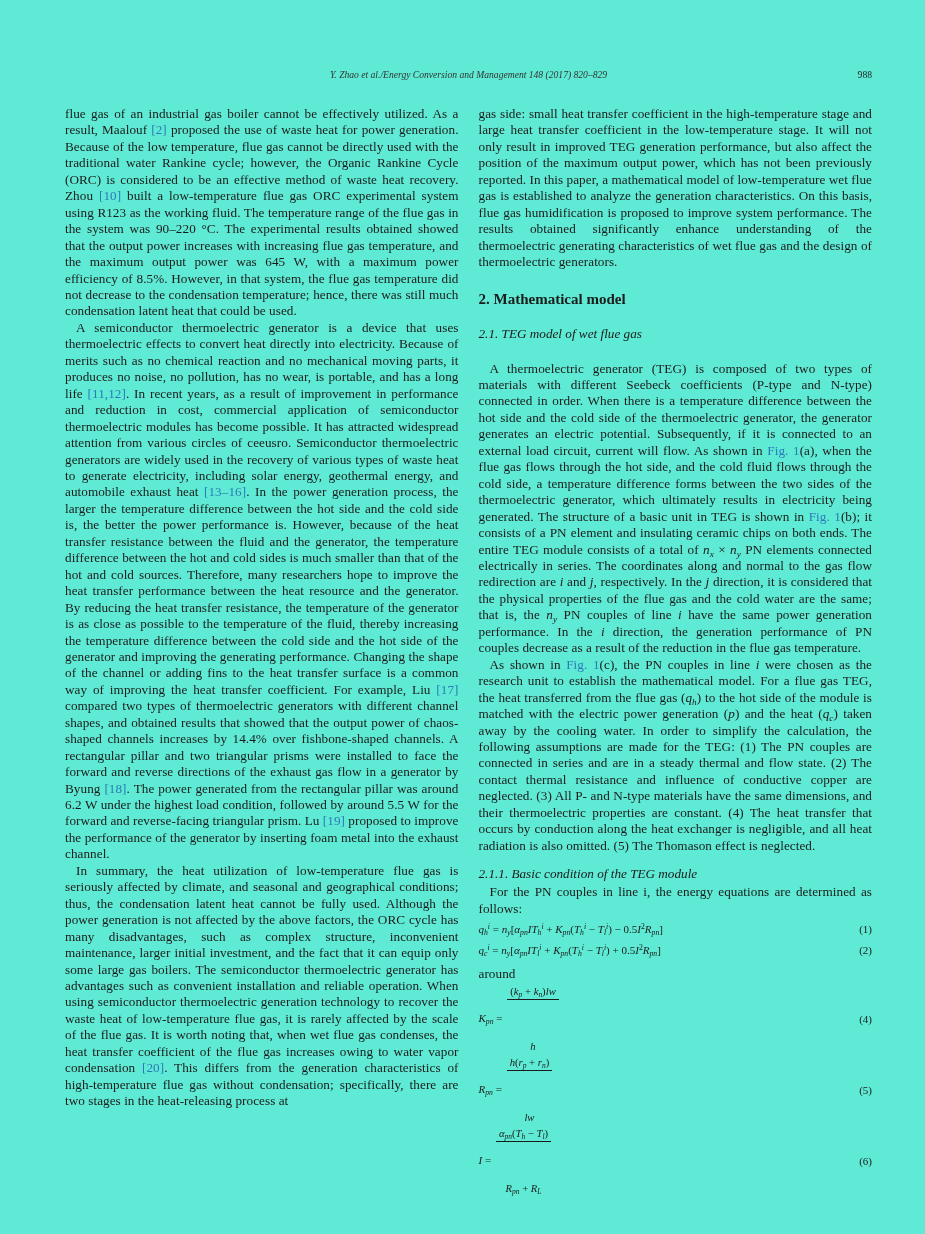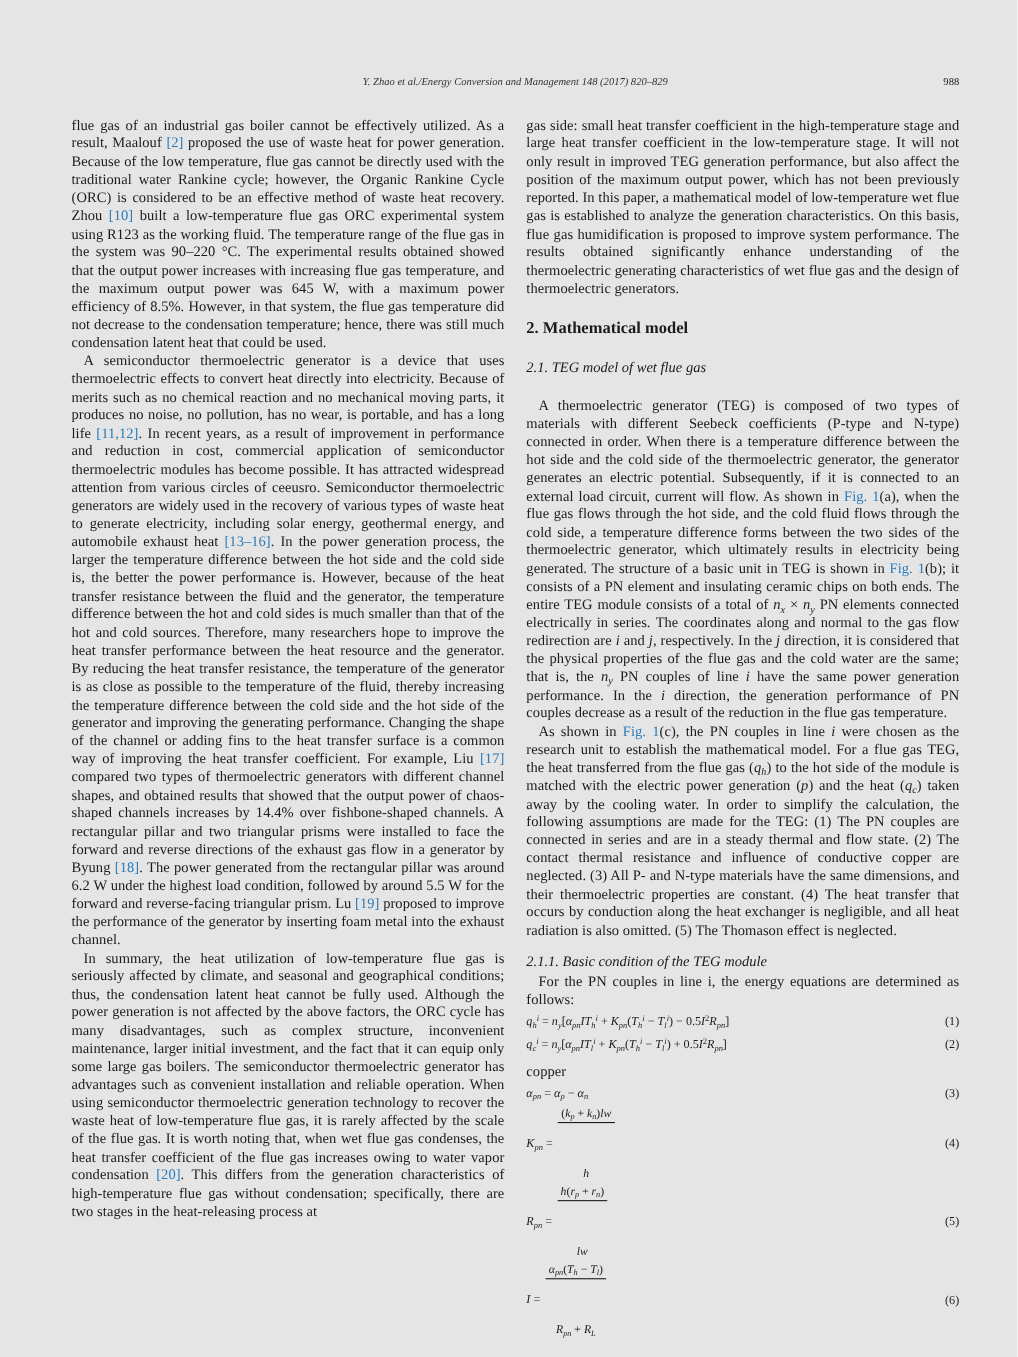--- a/index.html
+++ b/index.html
@@ -1,17 +1,17 @@
 <!DOCTYPE html>
 <html><head>
 <meta charset="utf-8">
 <style>
   html,body { margin:0; padding:0; background:#ffffff; }
   .page {
-    position:relative; width:925px; height:1234px; background:#e5e5e5;
+    position:relative; width:925px; height:1234px; background:#5eead4;
     font-family:"Liberation Serif","DejaVu Serif",serif; color:#1b1b1b;
     overflow:hidden;
   }
   .running-head {
     position:absolute; top:69px; left:65px; width:807px; height:14px;
     font-size:9.6px; line-height:12px;
   }
   .rh-center { position:absolute; left:0; right:0; text-align:center; font-style:italic; color:#333; }
   .rh-page  { position:absolute; right:0; top:0; font-style:normal; color:#222; }
   .columns {
@@ -78,25 +78,21 @@
         <h4 class="h-ital-sub">2.1.1. Basic condition of the TEG module</h4>
         <p class="para indent eq-lead"><span>For the PN couples in line i, the energy equations are determined as follows:</span></p>
         <div class="eq-row">
           <span class="eq-math">q<sub>h</sub><sup>i</sup> <span class="up">=</span> n<sub>y</sub><span class="up">[</span>α<sub>pn</sub>IT<sub>h</sub><sup>i</sup> <span class="up">+</span> K<sub>pn</sub><span class="up">(</span>T<sub>h</sub><sup>i</sup> <span class="up">−</span> T<sub>l</sub><sup>i</sup><span class="up">)</span> <span class="up">−</span> <span class="up">0.5</span>I<sup><span class="up">2</span></sup>R<sub>pn</sub><span class="up">]</span></span>
           <span class="eq-num">(1)</span>
         </div>
         <div class="eq-row">
           <span class="eq-math">q<sub>c</sub><sup>i</sup> <span class="up">=</span> n<sub>y</sub><span class="up">[</span>α<sub>pn</sub>IT<sub>l</sub><sup>i</sup> <span class="up">+</span> K<sub>pn</sub><span class="up">(</span>T<sub>h</sub><sup>i</sup> <span class="up">−</span> T<sub>l</sub><sup>i</sup><span class="up">)</span> <span class="up">+</span> <span class="up">0.5</span>I<sup><span class="up">2</span></sup>R<sub>pn</sub><span class="up">]</span></span>
           <span class="eq-num">(2)</span>
         </div>
-        <p class="para where"><span>copper</span></p>
-        <div class="eq-row">
-          <span class="eq-math">α<sub>pn</sub> <span class="up">=</span> α<sub>p</sub> <span class="up">−</span> α<sub>n</sub></span>
-          <span class="eq-num">(3)</span>
-        </div>
+        <p class="para where"><span>around</span></p>
         <div class="eq-row">
           <span class="eq-math">K<sub>pn</sub> <span class="up">=</span> <span class="frac">
               <span class="fr-n"><span class="up">(</span>k<sub>p</sub> <span class="up">+</span> k<sub>n</sub><span class="up">)</span>lw</span>
               <span class="fr-d">h</span>
             </span></span>
           <span class="eq-num">(4)</span>
         </div>
         <div class="eq-row">
           <span class="eq-math">R<sub>pn</sub> <span class="up">=</span> <span class="frac">
               <span class="fr-n">h<span class="up">(</span>r<sub>p</sub> <span class="up">+</span> r<sub>n</sub><span class="up">)</span></span>

